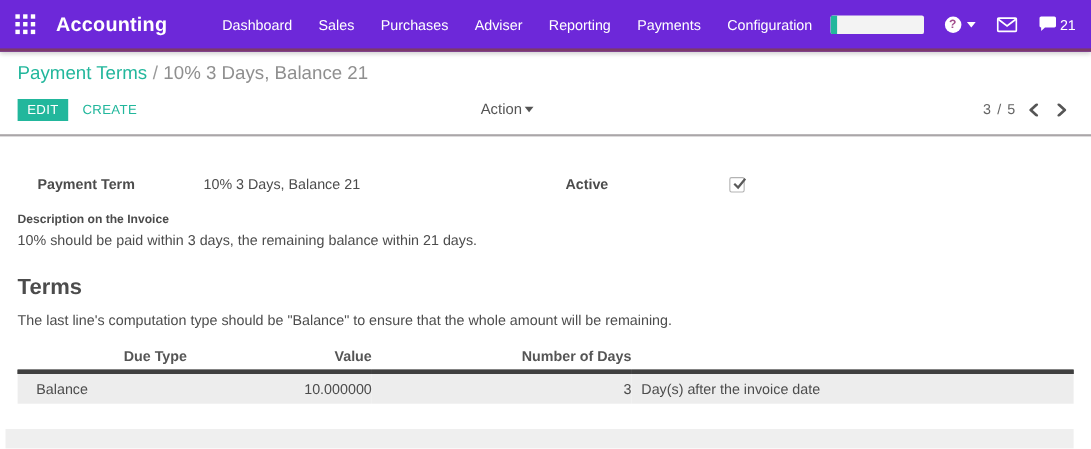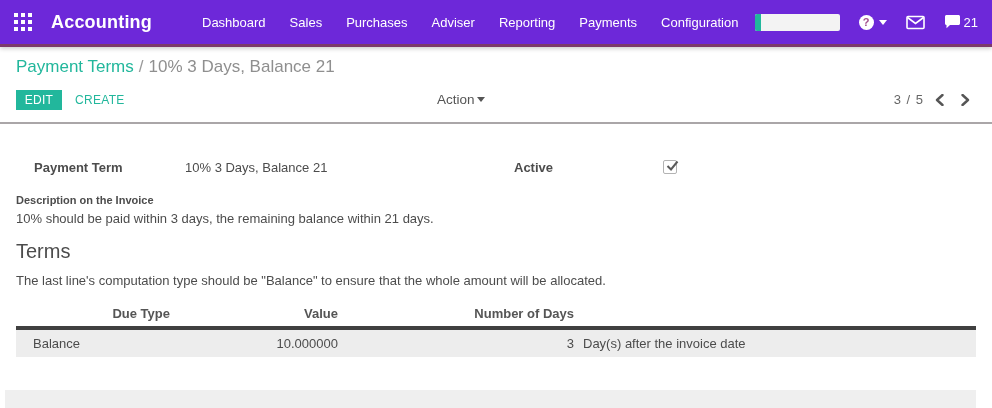--- a/index.html
+++ b/index.html
@@ -38,32 +38,32 @@
   .btn-create { background:transparent; color:#22b79c; border:none; font-family:inherit; font-size:12px; padding:0 8px; margin-left:5px; height:27px; cursor:pointer; letter-spacing:.3px; }
   .action-menu { position:absolute; left:437px; display:flex; align-items:center; gap:2px; font-size:13.5px; color:#555; cursor:pointer; }
   .action-caret { width:0; height:0; border-left:4px solid transparent; border-right:4px solid transparent; border-top:5px solid #555; }
   .pager { margin-left:auto; display:flex; align-items:center; gap:5px; font-size:13px; color:#666; }
   .pager-val { letter-spacing:1px; }
   .pg-btn { cursor:pointer; display:flex; align-items:center; padding:2px 6px; }
 
   
   .sheet { padding:0 16px; }
   .field-grid { display:flex; margin-top:36px; }
-  .fcol { width:50%; display:flex; align-items:center;padding-left:18px; }
+  .fcol { width:50%; display:flex; align-items:flex-end;padding-left:18px; }
   .flabel { width:151px; font-size:13px; font-weight:700; color:#4c4c4c; flex:none; }
   .fcol2 .flabel { width:149px; }
   .fvalue { font-size:13px; color:#4c4c4c; }
   .checkbox { width:14px; height:14px; border:1px solid #b3b3b3; background:#fff; border-radius:2px; position:relative; display:inline-block; cursor:pointer; margin-top:-1px; }
   .checkbox svg { position:absolute; left:1px; top:-3px; }
 
   .desc-block { margin-top:19px; }
   .desc-label { font-size:11px; font-weight:700; }
   .desc-text { font-size:13px; margin-top:5px; }
 
-  .terms-heading { font-size:20px; font-weight:400; color:#4c4c4c; margin-top:14px; }
+  .terms-heading { font-size:20px; font-weight:700; color:#4c4c4c; margin-top:24px; }
   .terms-note { font-size:13px; color:#4c4c4c; margin-top:10px; }
 
   
   table.terms { border-collapse:collapse; table-layout:fixed; width:960px; margin-top:13px; font-size:13px; }
   table.terms col.c1 { width:154px; } table.terms col.c2 { width:168px; }
   table.terms col.c3 { width:236px; } table.terms col.c4 { width:402px; }
   table.terms th { font-weight:700; color:#555; text-align:right; height:27px; vertical-align:middle; border-bottom:4px solid #404040; }
   table.terms th.h1 { padding-left:17px; }
   table.terms th.h2 { padding-left:16px; }
   table.terms th.h3, table.terms th.h4 { padding-left:9px; }
@@ -170,21 +170,21 @@
         </span>
       </div>
     </div>
 
     <div class="desc-block">
       <div class="desc-label">Description on the Invoice</div>
       <div class="desc-text">10% should be paid within 3 days, the remaining balance within 21 days.</div>
     </div>
 
     <h2 class="terms-heading">Terms</h2>
-    <p class="terms-note">The last line's computation type should be "Balance" to ensure that the whole amount will be allocated.</p>
+    <p class="terms-note">The last line's computation type should be "Balance" to ensure that the whole amount will be remaining.</p>
 
     <table class="terms">
       <colgroup>
           <col class="c1">
           <col class="c2">
           <col class="c3">
           <col class="c4">
         </colgroup>
       <thead>
         <tr>

